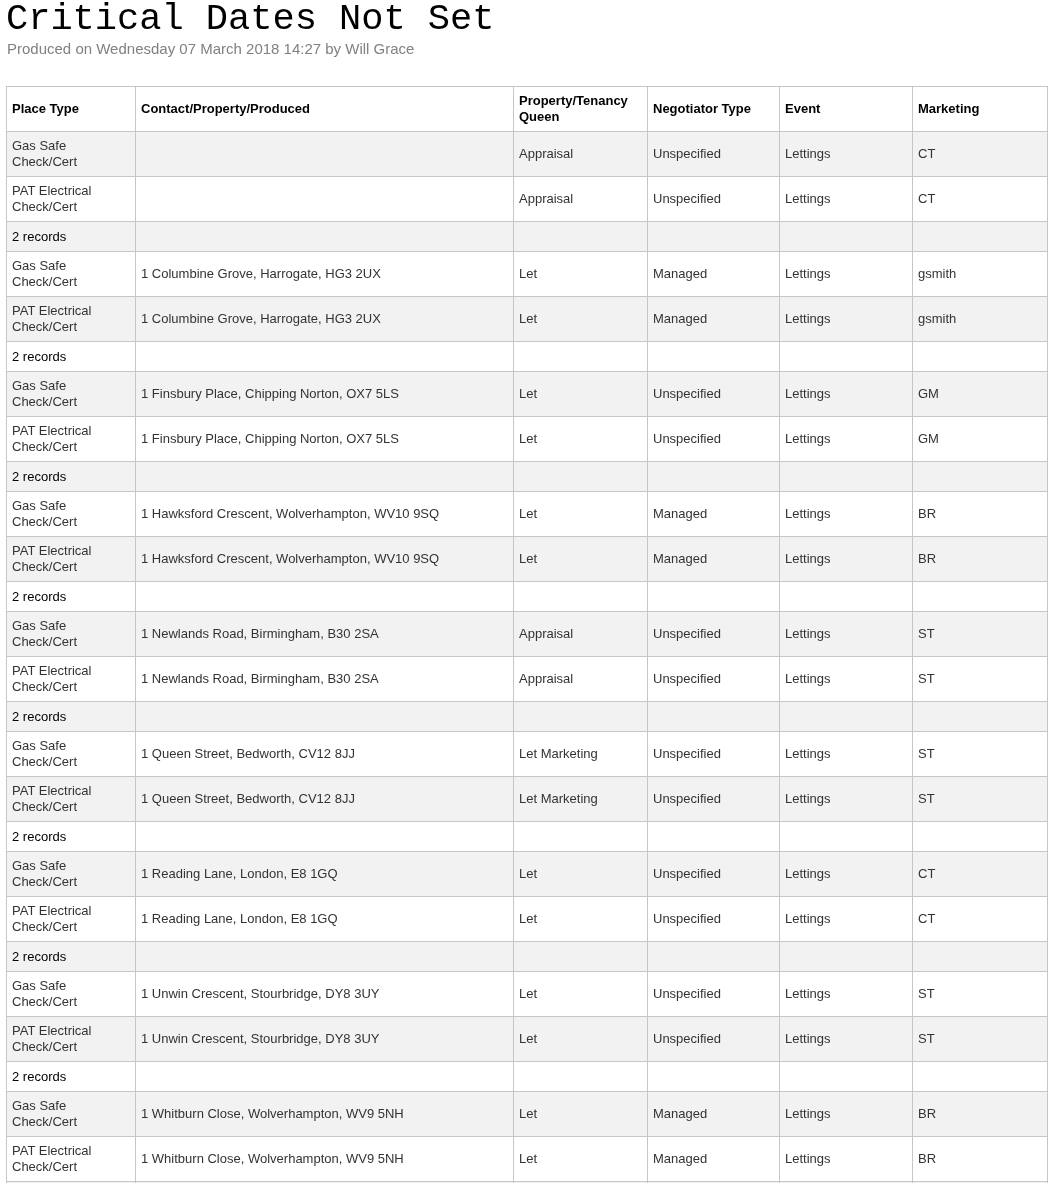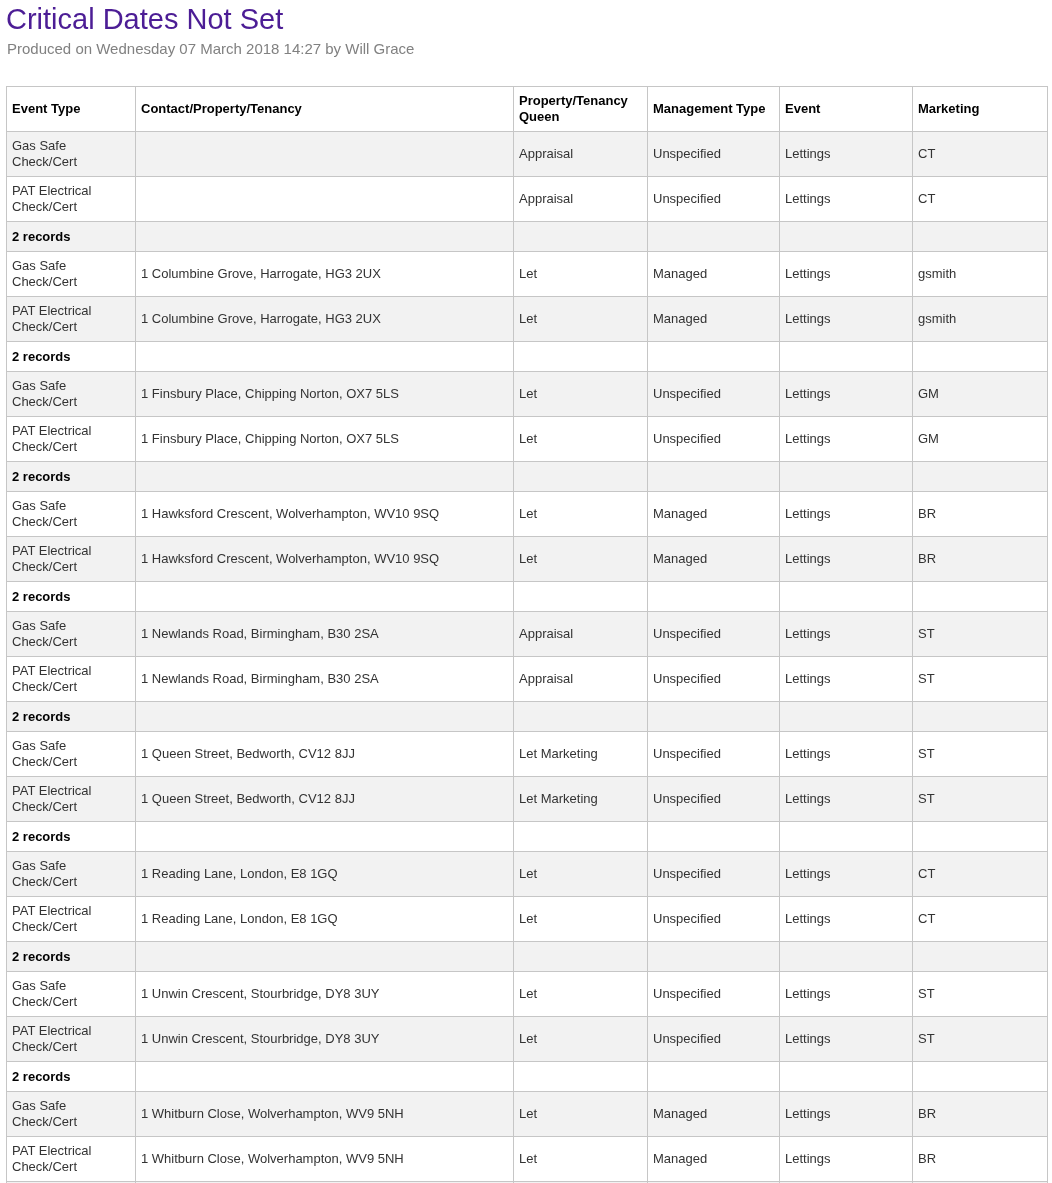--- a/index.html
+++ b/index.html
@@ -3,22 +3,22 @@
 <meta charset="utf-8">
 <style>
   html, body { margin: 0; padding: 0; }
   body {
     width: 1052px; height: 1183px; overflow: hidden;
     background: #ffffff;
     font-family: "Liberation Sans", sans-serif;
     color: #333333;
   }
   .page-title {
-    font-size: 29px; font-weight: 400; color: #4c1d95;
-    margin: 2px 0 0 6px; line-height: 34px;
+    font-size: 37px; font-weight: 400; color: #000000;
+    margin: 2px 0 0 6px; line-height: 34px; font-family: Liberation Mono, monospace;
   }
   .page-subtitle {
     font-size: 15px; color: #818181;
     margin: 4px 16px 0 7px; line-height: 18px;
   }
   table.report {
     border-collapse: collapse; table-layout: fixed;
     margin: 28px 0 0 6px; width: 1041px;
   }
   th, td {
@@ -27,45 +27,45 @@
     padding: 2px 5px;
     vertical-align: middle;
     font-size: 13px; line-height: 16px;
     text-align: left;
     overflow: hidden;
     background: #ffffff;
   }
   th { font-weight: bold; color: #000000; height: 45px; }
   .row-data td { height: 45px; }
   .row-summary td { height: 30px; }
-  .row-summary td.cell-event { font-weight: bold; color: #000000; }
+  .row-summary td.cell-event { font-weight: normal; color: #000000; }
   .cell-event { }
   tr.shade td { background: #f2f2f2; }
 </style>
 </head>
 <body>
 
 <h1 class="page-title">Critical Dates Not Set</h1>
 <div class="page-subtitle">Produced on Wednesday 07 March 2018 14:27 by Will Grace</div>
 
 <table class="report">
   <colgroup>
     <col style="width:129px">
       <col style="width:378px">
       <col style="width:134px">
     <col style="width:132px">
       <col style="width:133px">
       <col style="width:135px">
   </colgroup>
   <thead>
     <tr>
-      <th>Event Type</th>
-      <th>Contact/Property/Tenancy</th>
+      <th>Place Type</th>
+      <th>Contact/Property/Produced</th>
       <th>Property/Tenancy Queen</th>
-      <th>Management Type</th>
+      <th>Negotiator Type</th>
       <th>Event</th>
       <th>Marketing</th>
     </tr>
   </thead>
   <tbody>
       <tr class="row-data shade">
         <td class="cell-event">Gas Safe Check/Cert</td>
         <td class="cell-contact"></td>
         <td class="cell-status">Appraisal</td>
         <td class="cell-management">Unspecified</td>

